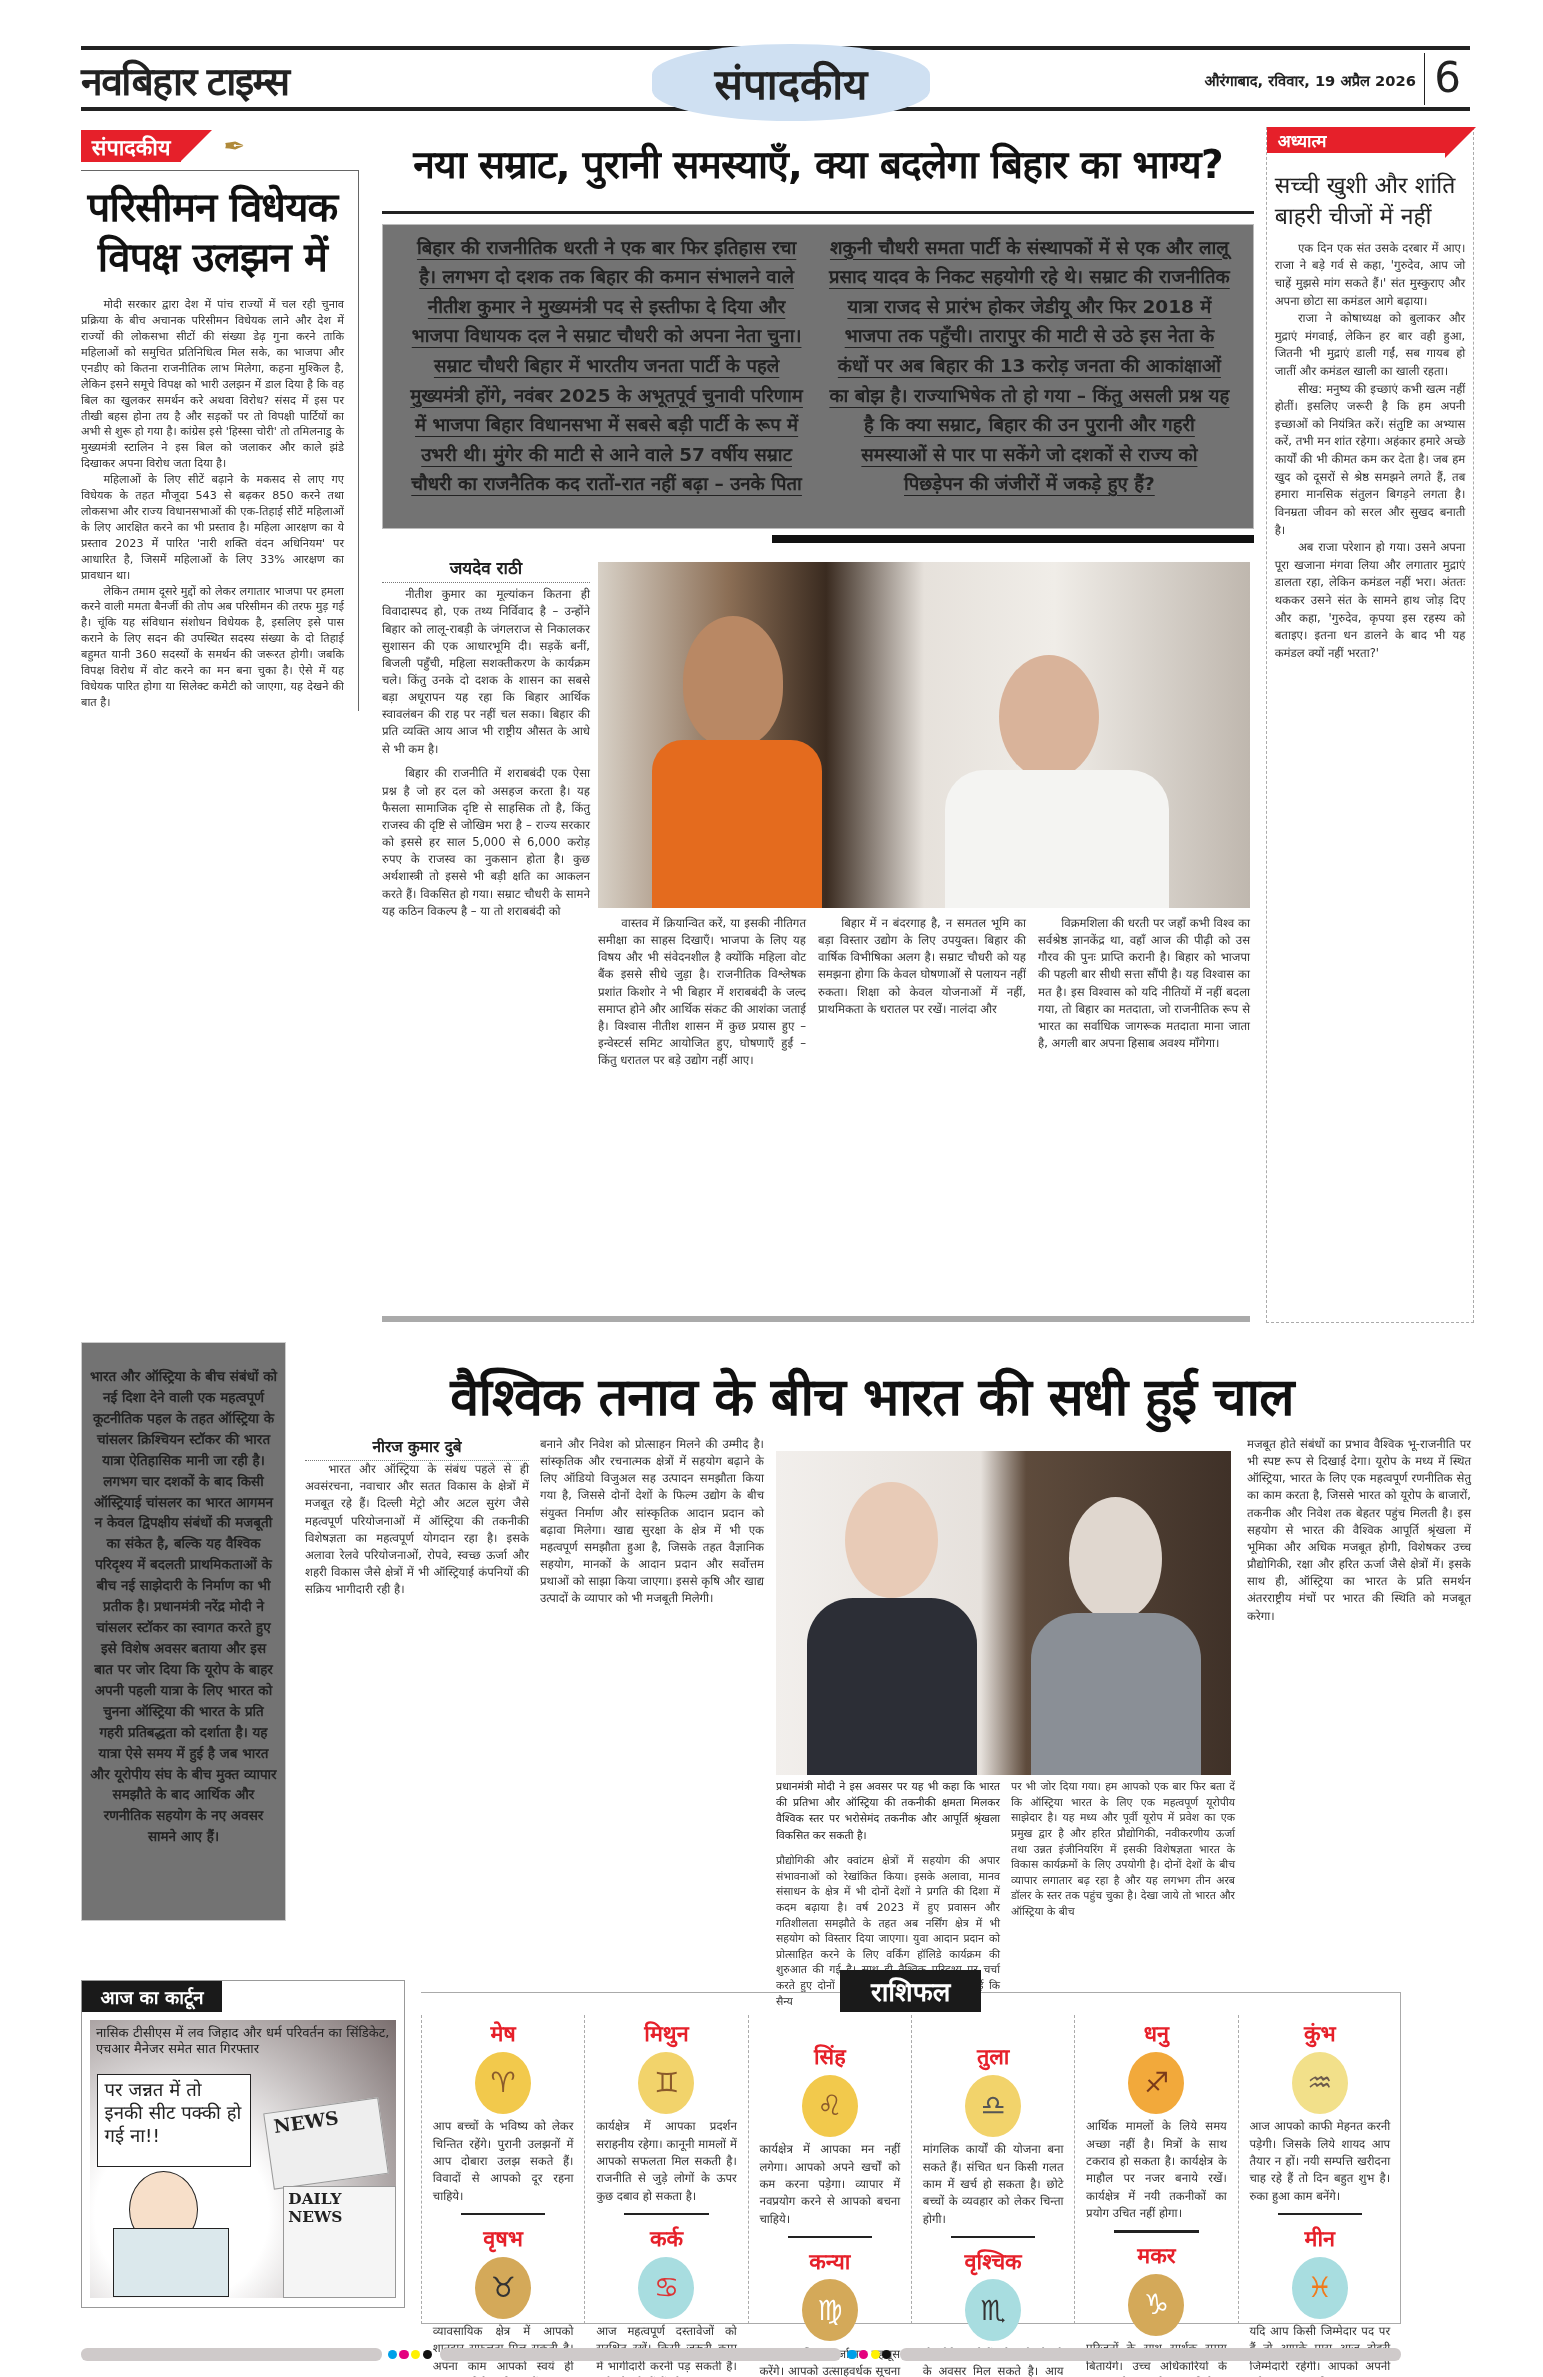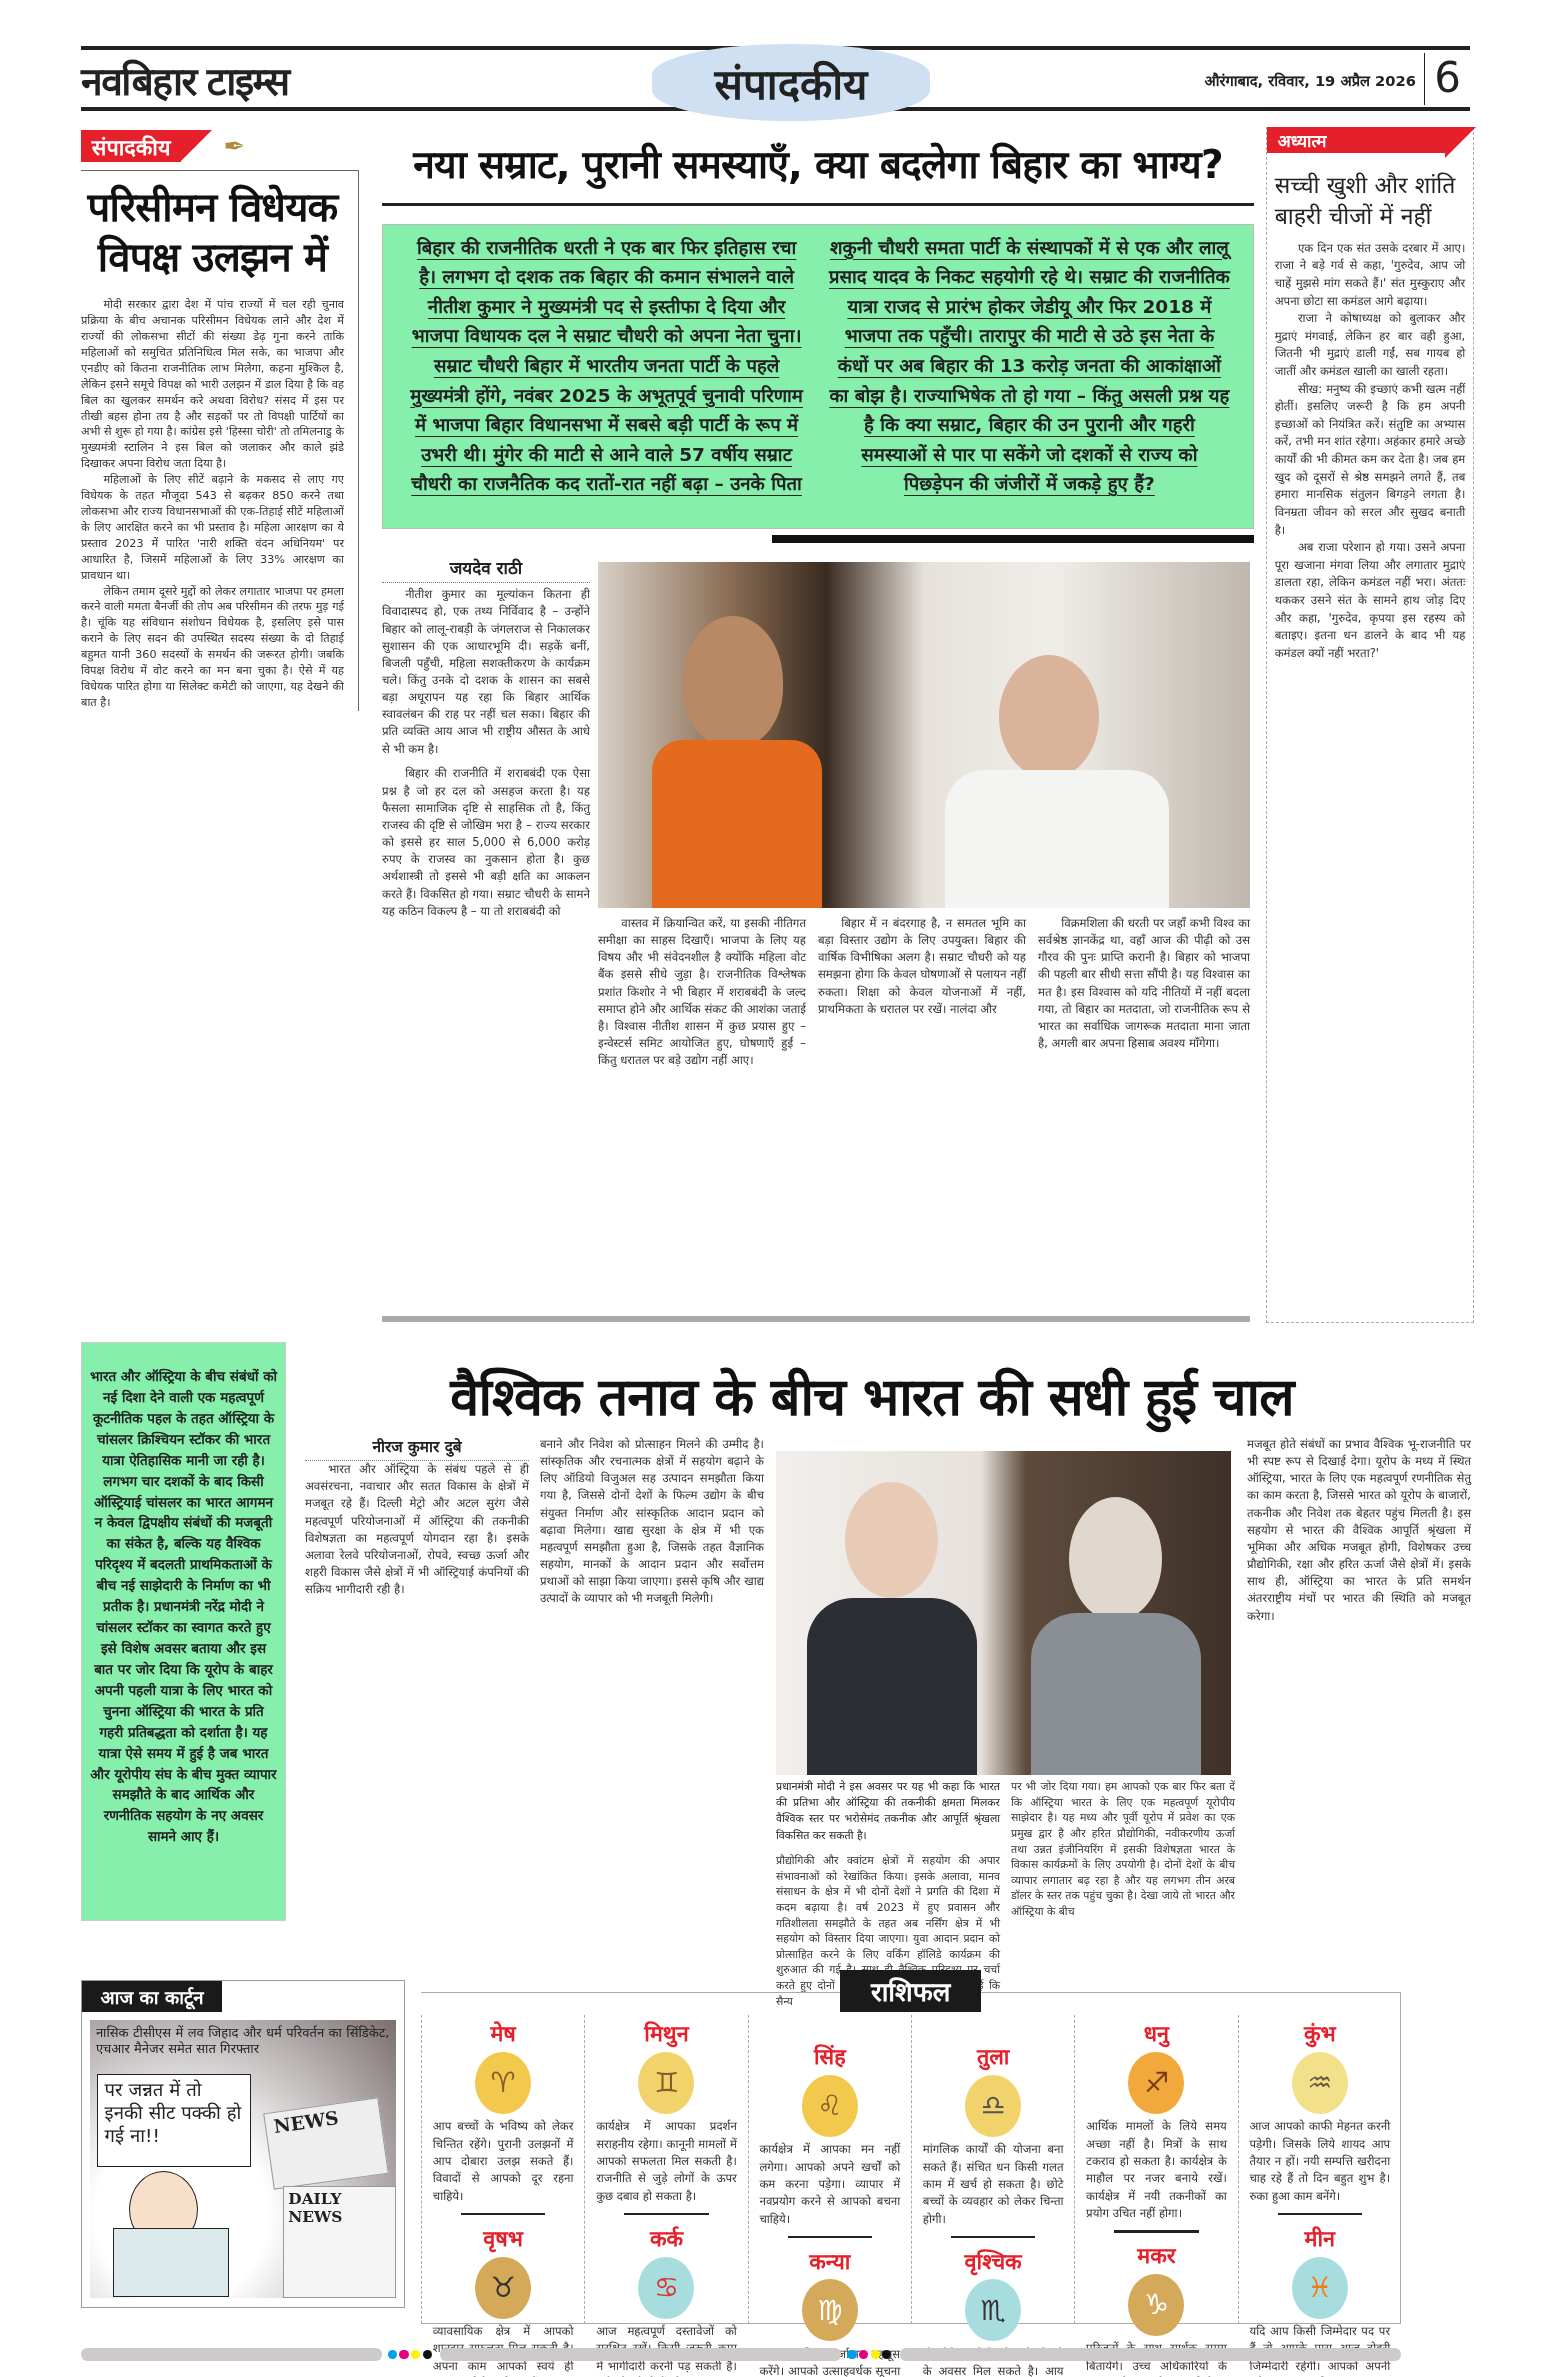--- a/index.html
+++ b/index.html
@@ -10,21 +10,21 @@
 .brand{left:0;top:3.1px;font-size:39px;font-weight:bold;letter-spacing:-1.5px;font-family:"DejaVu Sans Condensed","DejaVu Sans",sans-serif}
 .section-pill{left:571px;top:-6.2px;width:278px;height:77px;background:#cfe0f2;border-radius:50%/40%;display:flex;align-items:center;justify-content:center;font-size:42px;font-weight:bold}
 .dateline{right:54px;top:20px;font-size:14.7px;font-weight:bold}
 .pageno{right:0;top:3.1px;width:46px;height:52px;border-left:1.5px solid #222;font-size:42px;text-align:center}
 .redtag{background:#e6202a;color:#fff;font-weight:bold;padding:1.5px 10.8px;display:inline-block;position:relative}
 .redtag:after{content:"";position:absolute;right:-31px;top:0;border-left:31px solid #e6202a;border-top:0 solid transparent;border-bottom:31px solid transparent}
 .blacktag{background:#1a1a1a;color:#fff;font-weight:bold;padding:3.1px 18.5px;display:inline-block;position:relative}
 .col-text{font-size:11.6px;line-height:1.48;text-align:justify;color:#333}
 .col-text p{text-indent:2em}
 .hl-big{font-weight:900;letter-spacing:-0.8px;color:#111;text-align:center}
-.boxed-quote{border:0.8px solid #ccc;background:#86efac}
+.boxed-quote{border:0.8px solid #ccc;background:#737373}
 .underlined{text-decoration:underline;text-underline-offset:4.6px;font-weight:bold;line-height:1.6;text-align:center;color:#222}
 .photo{background:linear-gradient(135deg,#d9d4ce,#a89b8c 40%,#6b5a4b 70%,#c7c1ba);overflow:hidden}
 .rule{background:#999}
 .dashed-v{border-left:0.8px dashed #aaa}
 .sign-name{color:#e6202a;font-weight:bold;font-size:21.6px;text-align:center}
 .sign-icon{width:56px;height:62px;border-radius:50%;margin:4.6px auto;display:flex;align-items:center;justify-content:center;font-size:28px}
 .sign-text{font-size:11.6px;line-height:1.5;text-align:justify;color:#333}
 .sign-rule{width:60%;height:2.3px;background:#222;margin:7.7px auto}
 .regbar{height:12.4px;background:#cfcaca;border-radius:6.2px}
 .cmyk span{display:inline-block;width:9.3px;height:9.3px;border-radius:50%;margin-right:2.3px}
@@ -48,21 +48,21 @@
   <div style="border-top:1.5px solid #666;border-right:1.5px solid #666;padding:10.8px 14px 0 0;margin-top:8px">
     <div class="hl-big" style="font-size:40px;line-height:1.25">परिसीमन विधेयक विपक्ष उलझन में</div>
     <div class="col-text" style="margin-top:15.4px;font-size:11.2px;line-height:1.42">
       <p>मोदी सरकार द्वारा देश में पांच राज्यों में चल रही चुनाव प्रक्रिया के बीच अचानक परिसीमन विधेयक लाने और देश में राज्यों की लोकसभा सीटों की संख्या डेढ़ गुना करने ताकि महिलाओं को समुचित प्रतिनिधित्व मिल सके, का भाजपा और एनडीए को कितना राजनीतिक लाभ मिलेगा, कहना मुश्किल है, लेकिन इसने समूचे विपक्ष को भारी उलझन में डाल दिया है कि वह बिल का खुलकर समर्थन करे अथवा विरोध? संसद में इस पर तीखी बहस होना तय है और सड़कों पर तो विपक्षी पार्टियों का अभी से शुरू हो गया है। कांग्रेस इसे 'हिस्सा चोरी' तो तमिलनाडु के मुख्यमंत्री स्टालिन ने इस बिल को जलाकर और काले झंडे दिखाकर अपना विरोध जता दिया है।</p>
       <p>महिलाओं के लिए सीटें बढ़ाने के मकसद से लाए गए विधेयक के तहत मौजूदा 543 से बढ़कर 850 करने तथा लोकसभा और राज्य विधानसभाओं की एक-तिहाई सीटें महिलाओं के लिए आरक्षित करने का भी प्रस्ताव है। महिला आरक्षण का ये प्रस्ताव 2023 में पारित 'नारी शक्ति वंदन अधिनियम' पर आधारित है, जिसमें महिलाओं के लिए 33% आरक्षण का प्रावधान था।</p>
       <p>लेकिन तमाम दूसरे मुद्दों को लेकर लगातार भाजपा पर हमला करने वाली ममता बैनर्जी की तोप अब परिसीमन की तरफ मुड़ गई है। चूंकि यह संविधान संशोधन विधेयक है, इसलिए इसे पास कराने के लिए सदन की उपस्थित सदस्य संख्या के दो तिहाई बहुमत यानी 360 सदस्यों के समर्थन की जरूरत होगी। जबकि विपक्ष विरोध में वोट करने का मन बना चुका है। ऐसे में यह विधेयक पारित होगा या सिलेक्ट कमेटी को जाएगा, यह देखने की बात है।</p>
     </div>
   </div>
 </div>
 
-<div class="abs hl-big" style="left:382px;top:136px;width:872px;font-size:39px;border-bottom:3.1px solid #222;padding-bottom:14px">नया सम्राट, पुरानी समस्याएँ, क्या बदलेगा बिहार का भाग्य?</div>
+<div class="abs hl-big" style="left:382px;top:136px;width:872px;font-size:39px;border-bottom:3.1px solid #222;padding-bottom:22px">नया सम्राट, पुरानी समस्याएँ, क्या बदलेगा बिहार का भाग्य?</div>
 
 <div class="abs boxed-quote" style="left:382px;top:224px;width:872px;height:305px;border:1.5px solid #bbb;display:flex;gap:21.6px;padding:7.7px 23px">
   <div class="underlined" style="flex:1;font-size:18.5px">बिहार की राजनीतिक धरती ने एक बार फिर इतिहास रचा है। लगभग दो दशक तक बिहार की कमान संभालने वाले नीतीश कुमार ने मुख्यमंत्री पद से इस्तीफा दे दिया और भाजपा विधायक दल ने सम्राट चौधरी को अपना नेता चुना। सम्राट चौधरी बिहार में भारतीय जनता पार्टी के पहले मुख्यमंत्री होंगे, नवंबर 2025 के अभूतपूर्व चुनावी परिणाम में भाजपा बिहार विधानसभा में सबसे बड़ी पार्टी के रूप में उभरी थी। मुंगेर की माटी से आने वाले 57 वर्षीय सम्राट चौधरी का राजनैतिक कद रातों-रात नहीं बढ़ा – उनके पिता</div>
   <div class="underlined" style="flex:1;font-size:18.5px">शकुनी चौधरी समता पार्टी के संस्थापकों में से एक और लालू प्रसाद यादव के निकट सहयोगी रहे थे। सम्राट की राजनीतिक यात्रा राजद से प्रारंभ होकर जेडीयू और फिर 2018 में भाजपा तक पहुँची। तारापुर की माटी से उठे इस नेता के कंधों पर अब बिहार की 13 करोड़ जनता की आकांक्षाओं का बोझ है। राज्याभिषेक तो हो गया – किंतु असली प्रश्न यह है कि क्या सम्राट, बिहार की उन पुरानी और गहरी समस्याओं से पार पा सकेंगे जो दशकों से राज्य को पिछड़ेपन की जंजीरों में जकड़े हुए हैं?</div>
 </div>
 <div class="abs" style="left:772px;top:535px;width:482px;height:7.7px;background:#111"></div>
 
 <div class="abs" style="left:382px;top:556px;width:208px">
   <div style="font-weight:bold;font-size:17px;text-align:center;border-bottom:0.8px dotted #777;padding-bottom:3.1px">जयदेव राठी</div>
   <div class="col-text" style="margin-top:3.1px">

